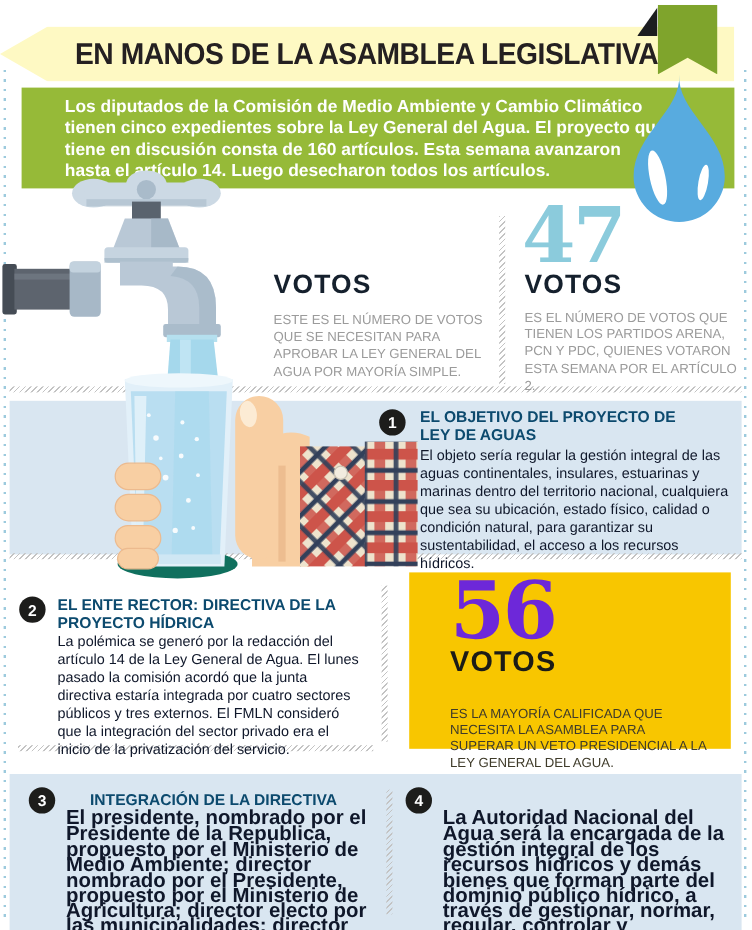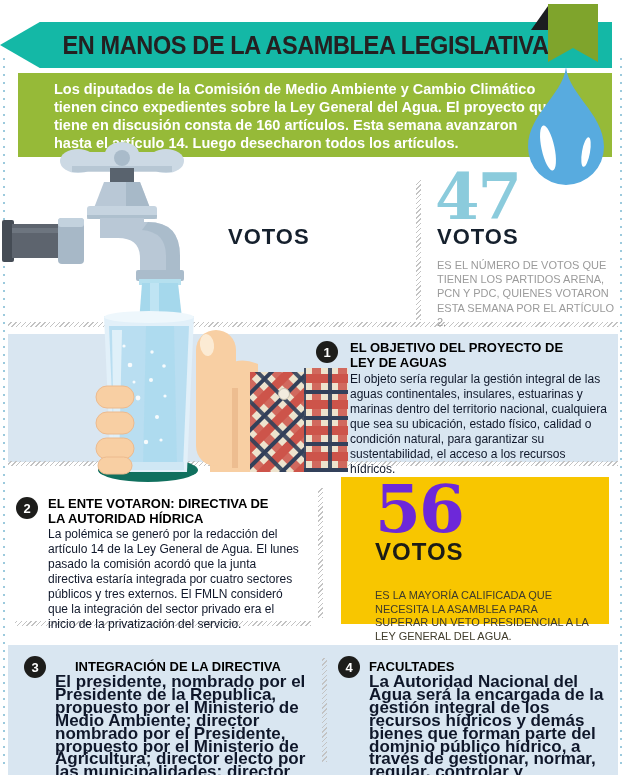--- a/index.html
+++ b/index.html
@@ -8,21 +8,21 @@
   .abs{position:absolute;}
 
   
   .dotted-v{width:2px;background:repeating-linear-gradient(to bottom,#9ccadd 0 2px,transparent 2px 8px);z-index:2;}
 
   
   .hatch-h{height:5px;background:repeating-linear-gradient(-45deg,#c3c3c3 0 1px,transparent 1px 3.4px);z-index:2;}
   .hatch-v{width:5px;background:repeating-linear-gradient(-45deg,#c3c3c3 0 1px,transparent 1px 3.4px);z-index:2;}
 
   
-  .banner{left:0;top:22px;width:612px;height:46px;background:#14b8a6;z-index:1;
+  .banner{left:0;top:22px;width:612px;height:46px;background:#fef9c3;z-index:1;
           clip-path:polygon(0 50%,6.5% 0,100% 0,100% 100%,6.5% 100%);
           display:flex;align-items:center;justify-content:center;}
   .banner-title{font-size:25px;font-weight:bold;color:#242021;letter-spacing:-0.4px;
                 transform:scaleX(0.94);white-space:nowrap;}
   .ribbon{left:548px;top:4px;width:50px;height:58px;background:#7fa42c;z-index:3;
           clip-path:polygon(0 0,100% 0,100% 100%,50% 76%,0 100%);}
   .ribbon-fold{left:531px;top:6px;width:17px;height:24px;background:#1c1d20;z-index:3;
                clip-path:polygon(100% 0,100% 100%,0 100%);}
 
   
@@ -44,21 +44,21 @@
   .yellow-box{left:341px;top:477px;width:268px;height:147px;background:#f8c600;z-index:1;}
   .yellow-value{left:375px;top:479px;font-family:"DejaVu Serif",serif;font-weight:bold;
                 color:#6d28d9;font-size:66px;line-height:60px;letter-spacing:-2px;z-index:3;}
   .yellow-label{left:375px;top:538px;font-weight:bold;color:#1c1c17;font-size:24px;letter-spacing:1px;z-index:3;}
   .yellow-desc{left:375px;top:567px;width:218px;font-size:11px;line-height:13.6px;color:#3f3b2a;z-index:3;}
 
   
   .num-circle{width:22px;height:22px;border-radius:50%;background:#1d1d1b;color:#fff;
               display:flex;align-items:center;justify-content:center;
               font-weight:bold;font-size:13px;z-index:3;}
-  .sec-title{font-weight:bold;font-size:13px;line-height:15px;color:#000000;z-index:3;}
+  .sec-title{font-weight:bold;font-size:13px;line-height:15px;color:#0c4a6e;z-index:3;}
   .sec-body{font-size:12px;line-height:15px;color:#0f172a;z-index:3;}
   .sec-body.small{font-size:17px;line-height:12.9px;font-weight:bold;}
 
   svg{display:block;}
   .illus{z-index:4;pointer-events:none;}
 </style>
 </head>
 <body>
 
 <div class="stage">
@@ -75,56 +75,56 @@
   <div class="abs intro-box"></div>
   <div class="abs intro-text">Los diputados de la Comisión de Medio Ambiente y Cambio Climático tienen cinco expedientes sobre la Ley General del Agua. El proyecto que tiene en discusión consta de 160 artículos. Esta semana avanzaron hasta el artículo 14. Luego desecharon todos los artículos.</div>
 
   <svg class="abs illus" style="left:515px;top:60px;" width="102" height="136" viewBox="0 0 102 136">
     <path d="M51,2 C53,32 13,52 13,87 a38,38 0 1 0 76,0 C89,52 49,32 51,2 Z" fill="#58abdf"></path>
     <ellipse cx="33" cy="88" rx="6.5" ry="23" fill="#ffffff" transform="rotate(-12 33 88)"></ellipse>
     <ellipse cx="71" cy="92" rx="4" ry="15" fill="#ffffff" transform="rotate(10 71 92)"></ellipse>
   </svg>
 
   <div class="abs stat-label" style="left:228px;top:224px;">VOTOS</div>
+  <div class="abs stat-desc" style="left:228px;top:260px;width:182px;">ESTE ES EL NÚMERO DE VOTOS QUE SE NECESITAN PARA APROBAR LA LEY GENERAL DEL AGUA POR MAYORÍA SIMPLE.</div>
 
   <div class="abs hatch-v" style="left:416px;top:180px;height:140px;"></div>
 
   <div class="abs stat-value" style="left:435px;top:168px;">47</div>
   <div class="abs stat-label" style="left:437px;top:224px;">VOTOS</div>
   <div class="abs stat-desc" style="left:437px;top:258px;width:186px;">ES EL NÚMERO DE VOTOS QUE TIENEN LOS PARTIDOS ARENA, PCN Y PDC, QUIENES VOTARON ESTA SEMANA POR EL ARTÍCULO 2.</div>
 
   <div class="abs hatch-h" style="left:8px;top:322px;width:610px;"></div>
   <div class="abs hatch-h" style="left:8px;top:461px;width:610px;"></div>
   <div class="abs hatch-h" style="left:15px;top:621px;width:296px;"></div>
 
   <div class="abs band"></div>
   <div class="abs num-circle" style="left:316px;top:341px;">1</div>
   <div class="abs sec-title" style="left:350px;top:340px;width:220px;">EL OBJETIVO DEL PROYECTO DE LEY DE AGUAS</div>
   <div class="abs sec-body" style="left:350px;top:372px;width:264px;">El objeto sería regular la gestión integral de las aguas continentales, insulares, estuarinas y marinas dentro del territorio nacional, cualquiera que sea su ubicación, estado físico, calidad o condición natural, para garantizar su sustentabilidad, el acceso a los recursos hídricos.</div>
 
   <div class="abs num-circle" style="left:16px;top:497px;">2</div>
-  <div class="abs sec-title" style="left:48px;top:496px;width:235px;">EL ENTE VOTARON: DIRECTIVA DE LA AUTORIDAD HÍDRICA</div>
+  <div class="abs sec-title" style="left:48px;top:496px;width:235px;">EL ENTE RECTOR: DIRECTIVA DE LA PROYECTO HÍDRICA</div>
   <div class="abs sec-body" style="left:48px;top:527px;width:256px;">La polémica se generó por la redacción del artículo 14 de la Ley General de Agua. El lunes pasado la comisión acordó que la junta directiva estaría integrada por cuatro sectores públicos y tres externos. El FMLN consideró que la integración del sector privado era el inicio de la privatización del servicio.</div>
 
   <div class="abs hatch-v" style="left:318px;top:488px;height:130px;"></div>
 
   <div class="abs yellow-box"></div>
   <div class="abs yellow-value" style="left: 375px; top: 479px; position: absolute;">56</div>
   <div class="abs yellow-label" style="left: 375px; top: 538px; position: absolute;">VOTOS</div>
   <div class="abs yellow-desc" style="left: 375px; top: 589px; position: absolute;">ES LA MAYORÍA CALIFICADA QUE NECESITA LA ASAMBLEA PARA SUPERAR UN VETO PRESIDENCIAL A LA LEY GENERAL DEL AGUA.</div>
 
   <div class="abs bottom-panel"></div>
   <div class="abs hatch-v" style="left:322px;top:658px;height:104px;"></div>
 
   <div class="abs num-circle" style="left:24px;top:656px;">3</div>
   <div class="abs sec-title" style="left:55px;top:659px;width:250px;padding-left:20px;">INTEGRACIÓN DE LA DIRECTIVA</div>
   <div class="abs sec-body small" style="left:55px;top:676px;width:254px;">El presidente, nombrado por el Presidente de la Republica, propuesto por el Ministerio de Medio Ambiente; director nombrado por el Presidente, propuesto por el Ministerio de Agricultura; director electo por las municipalidades; director designado por la UES; director electo por las juntas de agua; directores de sectores industriales y agropecuario.</div>
 
   <div class="abs num-circle" style="left:338px;top:656px;">4</div>
-  <div class="abs sec-title" style="left:369px;top:659px;width:240px;">FACULTADES</div>
   <div class="abs sec-body small" style="left:369px;top:676px;width:248px;">La Autoridad Nacional del Agua será la encargada de la gestión integral de los recursos hídricos y demás bienes que forman parte del dominio público hídrico, a través de gestionar, normar, regular, controlar y supervisar, con perspectiva de adaptación al cambio climático, la participación ciudadana y el interés social, en todas sus acciones.</div>
 
   <svg class="abs illus" style="left:0;top:140px;" width="360" height="360" viewBox="0 0 360 360">
     <defs>
       <pattern id="plaidStraight" width="26" height="26" patternUnits="userSpaceOnUse">
         <rect width="26" height="26" fill="#eee3cd"></rect>
         <rect width="26" height="9" fill="#cd544a"></rect>
         <rect width="9" height="26" fill="#cd544a" opacity="0.85"></rect>
         <rect y="16" width="26" height="4" fill="#32405a"></rect>
         <rect x="16" width="4" height="26" fill="#32405a" opacity="0.9"></rect>

